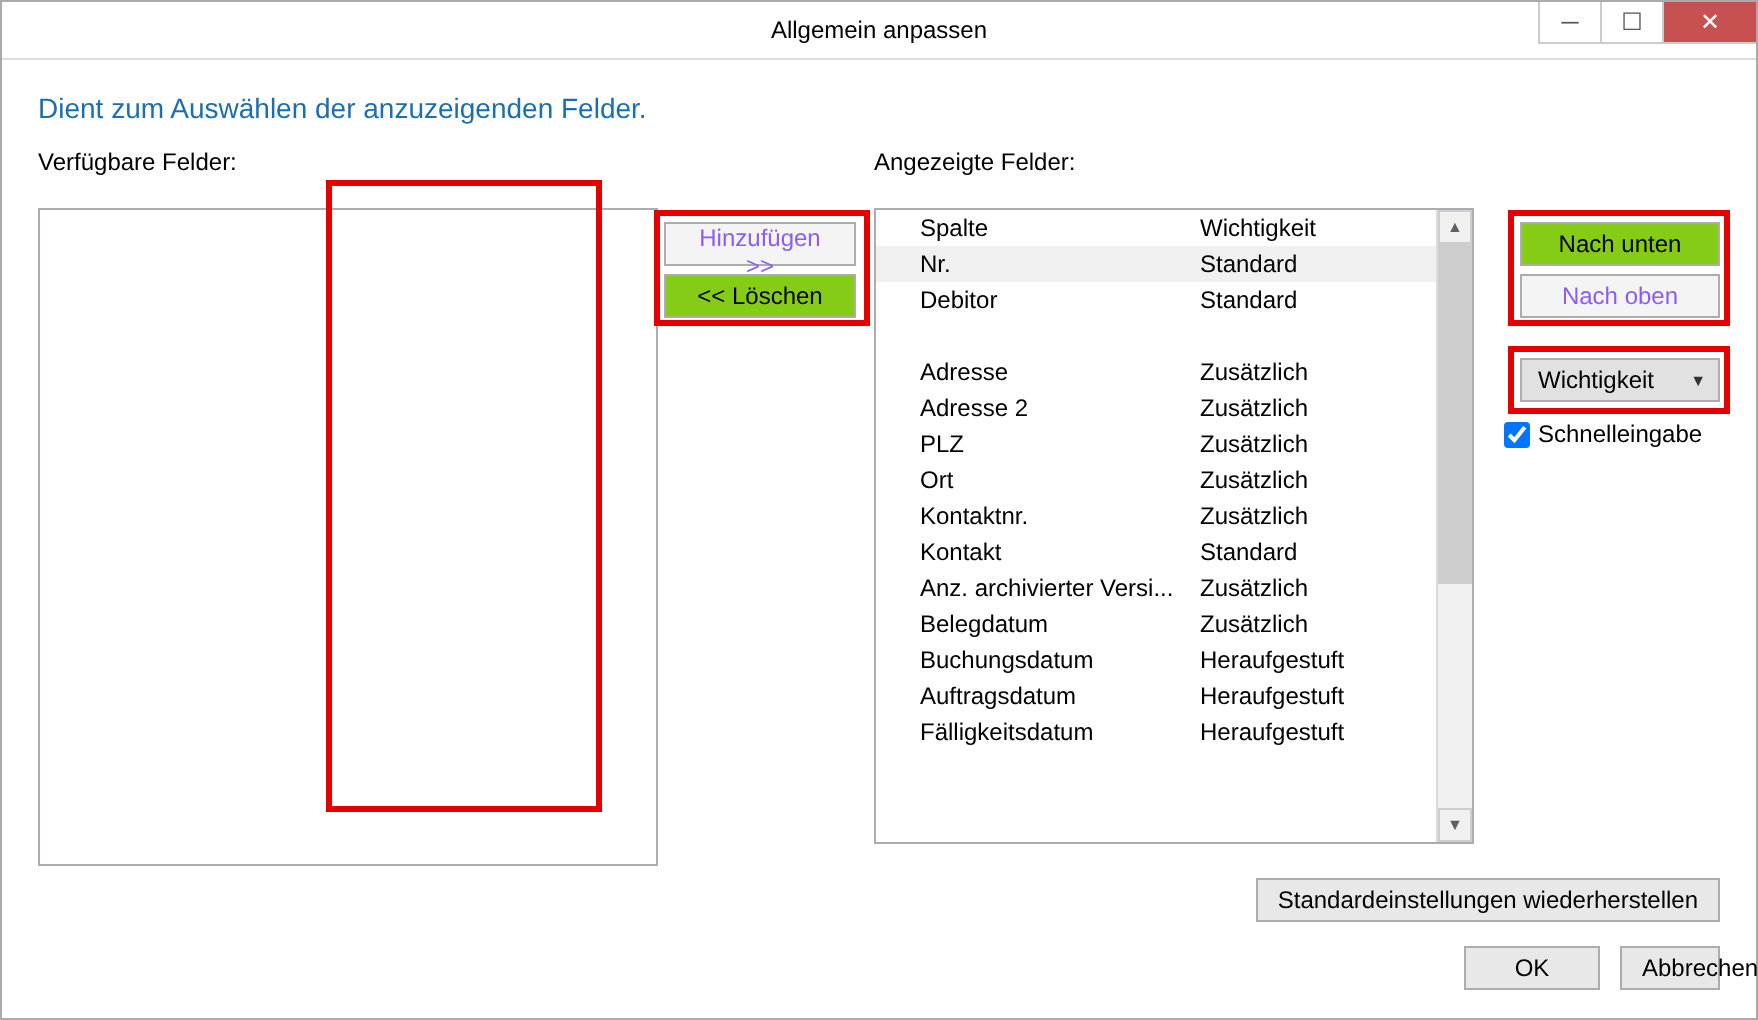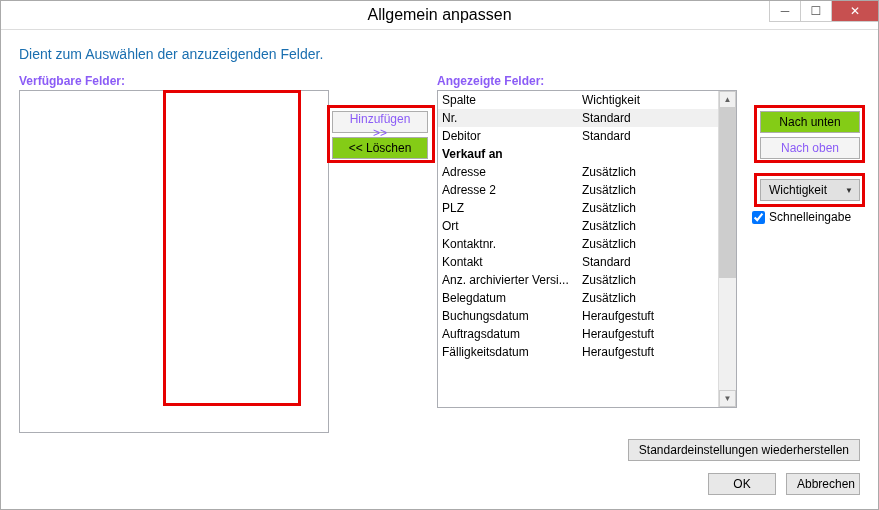--- a/index.html
+++ b/index.html
@@ -25,21 +25,21 @@
   .titlebar {
     height: 28px;
     background: #fff;
     border-bottom: 1px solid #ddd;
     display: flex;
     align-items: center;
     justify-content: center;
     position: relative;
   }
   .titlebar-title {
-    font-size: 16px;
+    font-size: 12px;
     color: #000;
   }
   .win-controls {
     position: absolute;
     right: 0;
     top: 0;
     height: 20px;
     display: flex;
   }
   .win-btn {
@@ -93,23 +93,22 @@
     flex-direction: column;
   }
   .col-right {
     flex: 1;
     display: flex;
     flex-direction: column;
     padding-left: 14px;
     position: relative;
   }
   .label {
-    color: #8b5cf6;
-    margin-bottom: 2px;
-    font-weight: bold;
+    color: #000000;
+    margin-bottom: 16px;
   }
   .listbox {
     border: 1px solid #abadb3;
     background: #fff;
     flex: 1;
     height: 318px;
     box-sizing: border-box;
   }
   .displayed-box {
     border: 1px solid #abadb3;
@@ -126,21 +125,21 @@
   .row {
     display: flex;
     height: 18px;
     line-height: 18px;
     padding-left: 4px;
     font-size: 12px;
     white-space: nowrap;
   }
   .row.bold { font-weight: 700; }
   .row.sel { background: #f0f0f0; }
-  .row .c1 { width: 140px; overflow: hidden; text-overflow: ellipsis; }
+  .row .c1 { width: 140px; overflow: hidden; text-overflow: ellipsis; margin-left: 18px; }
   .row .c2 { flex: 1; }
   .scrollbar {
     width: 17px;
     background: #f0f0f0;
     border-left: 1px solid #dcdcdc;
     position: relative;
   }
   .scroll-btn {
     position: absolute;
     left: 0;
@@ -248,21 +247,21 @@
   }
   .std-btn {
     background:#e8e8e8;
     border:1px solid #adadad;
     height:22px;
     padding:0 10px;
     font-size:12px;
     font-family:inherit;
   }
   .w68 { width:68px; }
-  .w74 { width:74px; }
+  .w74 { width:50px; }
 </style>
 </head>
 <body>
 
 <div class="window">
 
   <div class="titlebar">
     <span class="titlebar-title">Allgemein anpassen</span>
     <div class="win-controls">
       <div class="win-btn">─</div>
@@ -299,21 +298,20 @@
               </div>
               <div class="row sel">
                 <span class="c1">Nr.</span>
                 <span class="c2">Standard</span>
               </div>
               <div class="row">
                 <span class="c1">Debitor</span>
                 <span class="c2">Standard</span>
               </div>
               <div class="row bold">
-                <span class="c1">Verkauf an</span>
                 <span class="c2"></span>
               </div>
               <div class="row">
                 <span class="c1">Adresse</span>
                 <span class="c2">Zusätzlich</span>
               </div>
               <div class="row">
                 <span class="c1">Adresse 2</span>
                 <span class="c2">Zusätzlich</span>
               </div>

